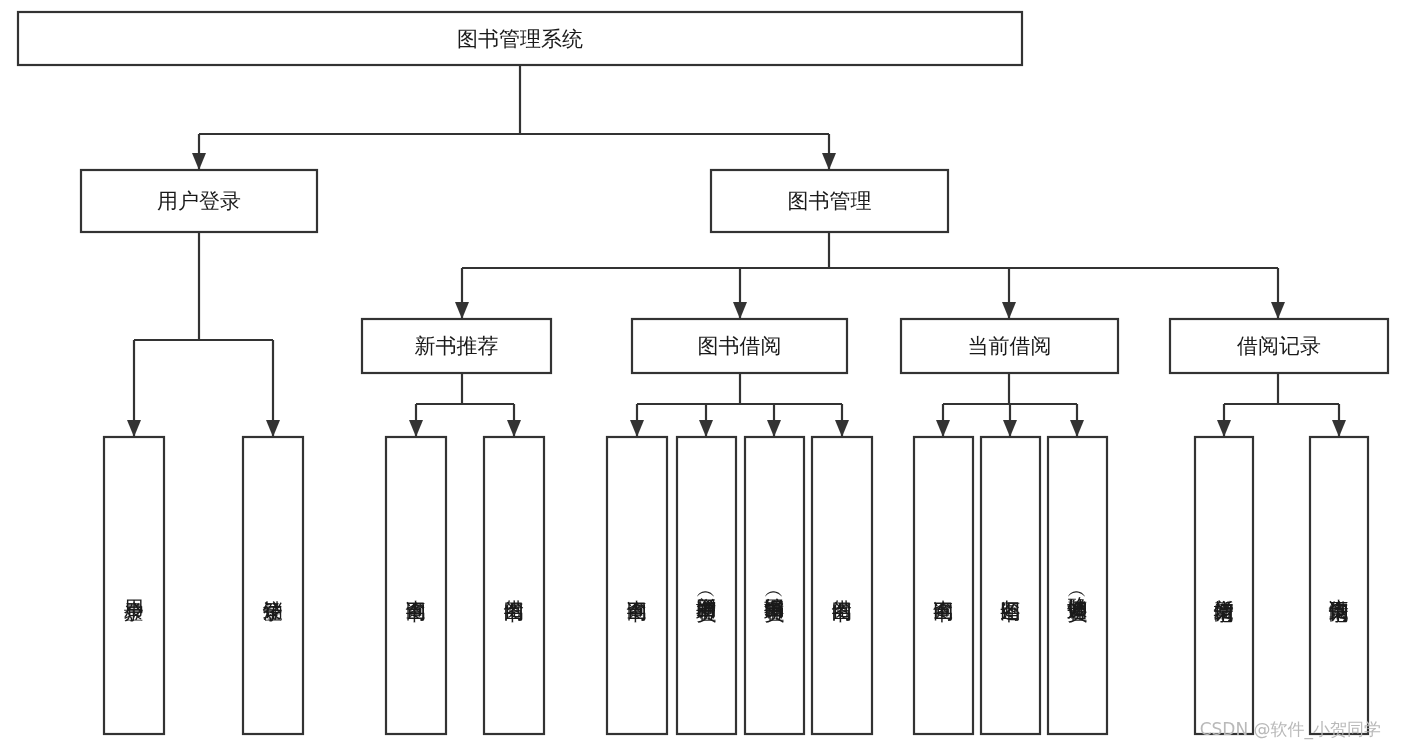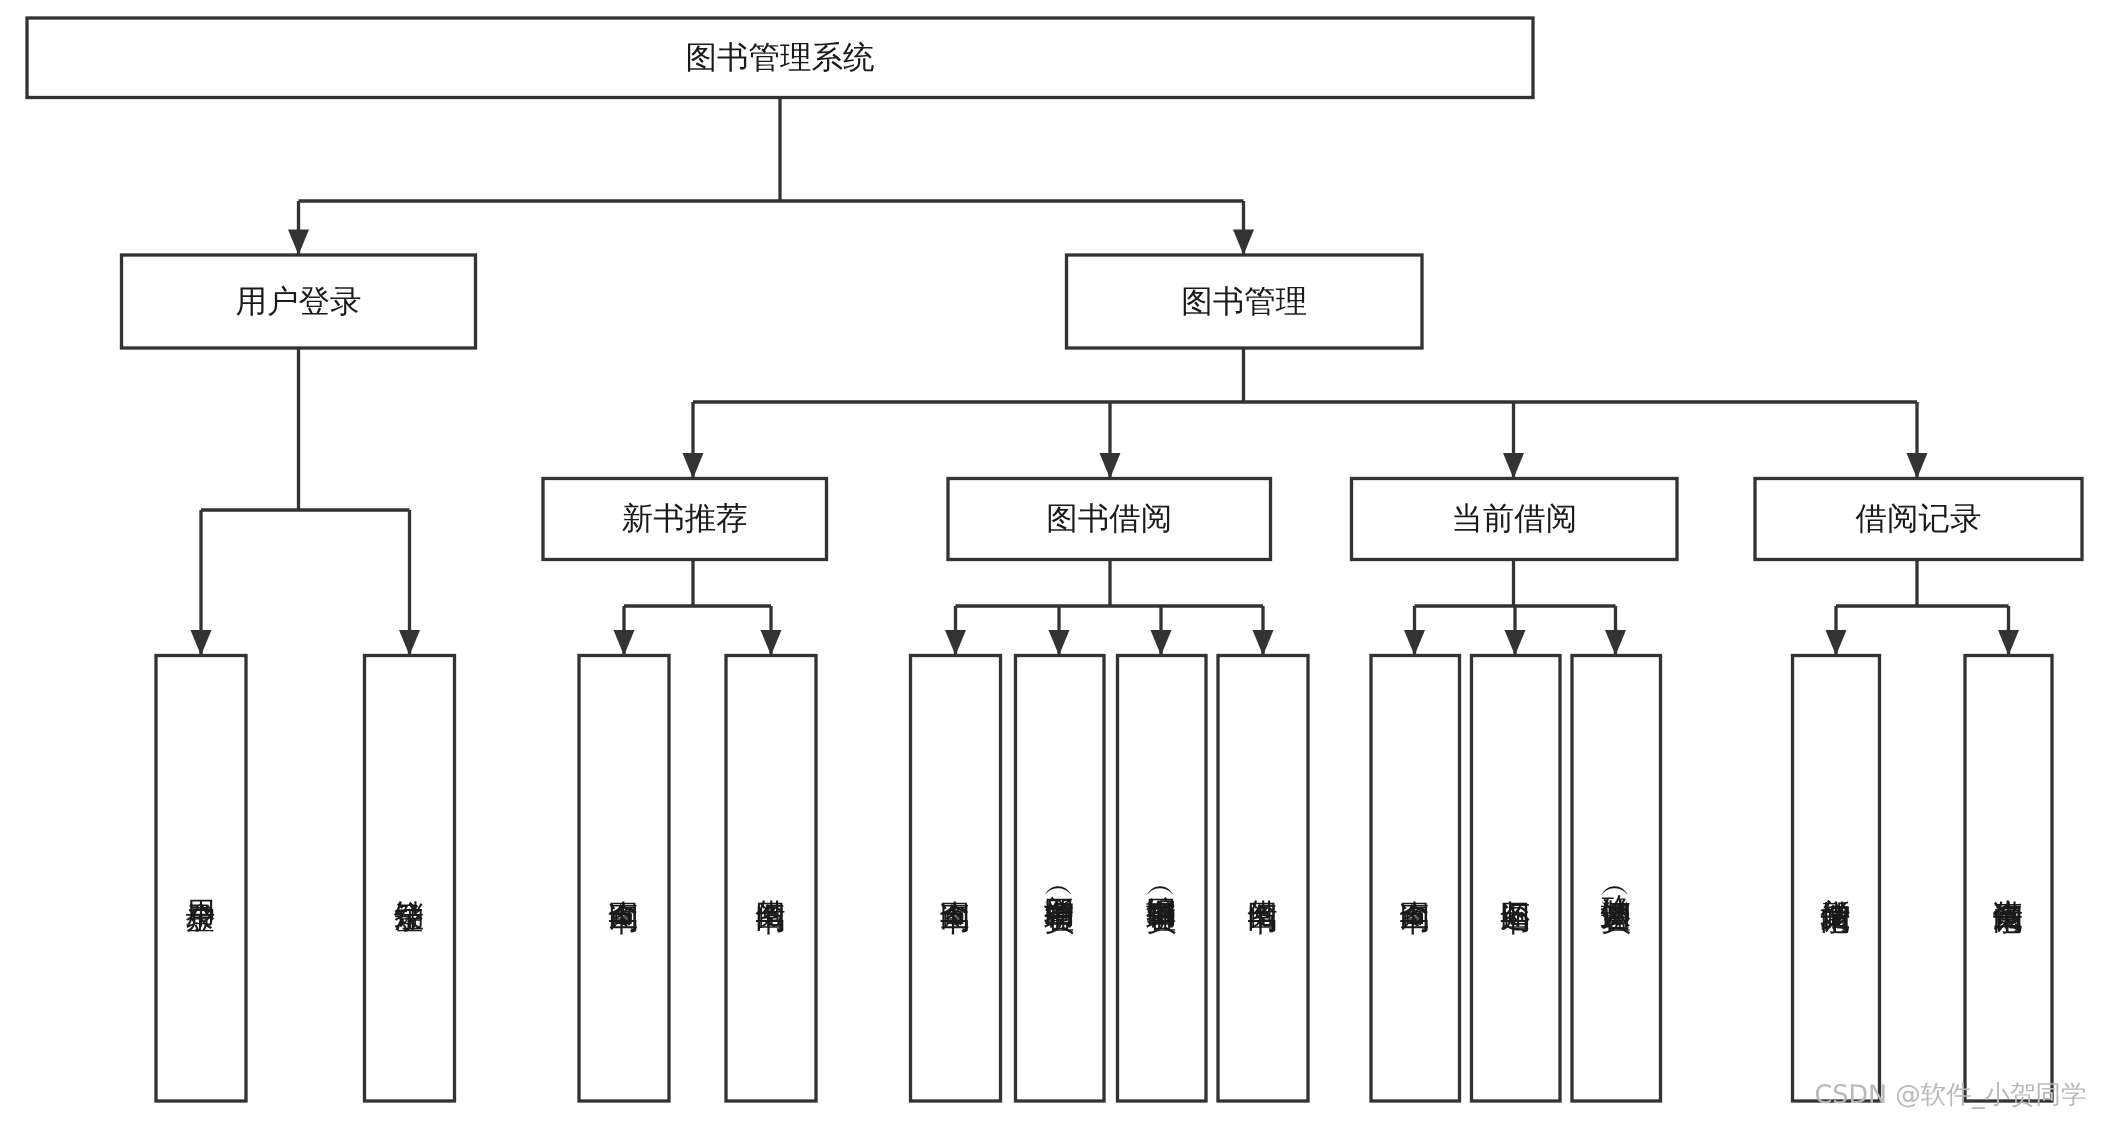--- a/index.html
+++ b/index.html
@@ -56,21 +56,21 @@
     line-height: 1.12;
     color: #1a1a1a;
     letter-spacing: 1px;
     white-space: nowrap;
     text-align: start;
     pointer-events: none;
     user-select: none;
   }
   .watermark {
     position: absolute;
-    right: 14px;
+    right: 24px;
     bottom: 6px;
     font-family: "DejaVu Sans", "Liberation Sans", sans-serif;
     font-size: 17px;
     color: #b9b9b9;
     white-space: nowrap;
     user-select: none;
   }
 </style>
 </head>
 <body>

